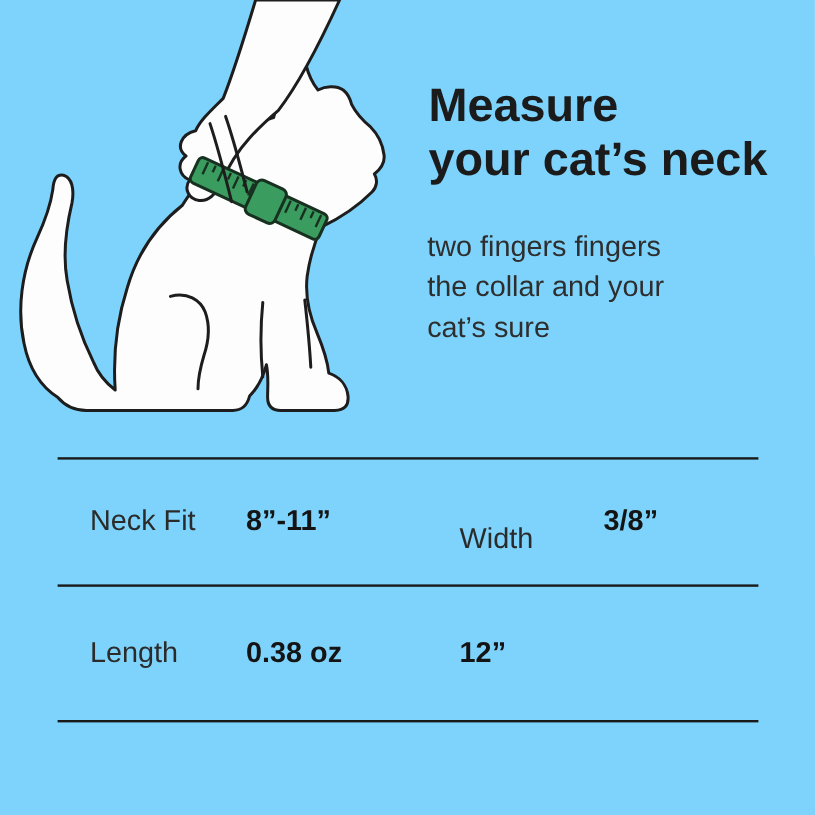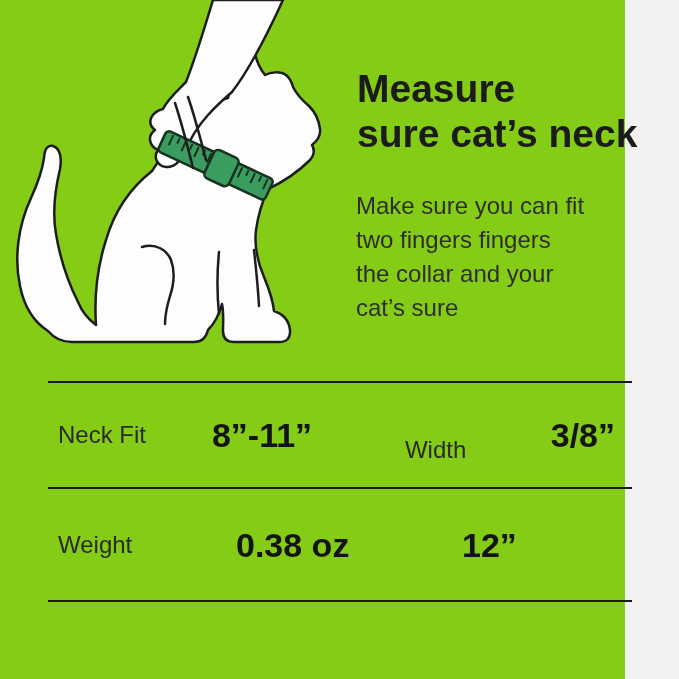--- a/index.html
+++ b/index.html
@@ -3,21 +3,21 @@
 <meta charset="utf-8">
 <style>
   html,body{margin:0;padding:0;}
   body{
     width:679px;height:679px;
     background:#f1f1f1;
     font-family:"Liberation Sans","DejaVu Sans",sans-serif;
     color:#1d1d1d;
     overflow:hidden;
   }
-  .canvas{position:relative;width:625px;height:679px;background:#84cc16;}
+  .canvas{position:relative;width:679px;height:679px;background:#7dd3fc;}
 
   
   .illustration{position:absolute;left:0;top:0;width:345px;height:352px;}
 
   
   .title{
     position:absolute;left:357px;top:66px;width:300px;
     font-size:39px;line-height:45px;font-weight:700;color:#1b1b1b;
     letter-spacing:0px;
   }
@@ -26,31 +26,31 @@
     font-size:24px;line-height:34px;font-weight:400;color:#2e2e2e;
   }
 
   
   .rule{position:absolute;left:48px;width:584px;height:2px;background:#1a1a1a;}
   .rule.r1{top:381px;}
   .rule.r2{top:487px;}
   .rule.r3{top:600px;}
 
   .spec-row{
-    position:absolute;left:31px;width:584px;
-    display:flex;align-items:center;gap:48px;
+    position:absolute;left:48px;width:584px;
+    display:flex;align-items:center;
   }
   .spec-row.row-1{top:383px;height:104px;}
   .spec-row.row-2{top:489px;height:111px;}
 
   .spec-label{
     font-size:24px;line-height:30px;color:#2b2b2b;font-weight:400;
   }
   .spec-value{
-    font-size:34px;line-height:38px;color:#141414;font-weight:700;
+    font-size:24px;line-height:38px;color:#141414;font-weight:700;
   }
   .c-label1{margin-left:27px;width:130px;}
   .c-value1{width:178px;}
   .c-label2{width:120px;margin-top:30px;}
   .c-value2{flex:1;}
 </style>
 </head>
 <body>
 
 <div class="canvas">
@@ -121,40 +121,39 @@
     </g>
 
     <g fill="none" stroke="#1d1d1d" stroke-width="2.5" stroke-linecap="round">
       <path d="M 175 103 C 182 124 188 148 193 168"></path>
       <path d="M 188 97 C 195 117 201 141 206 160"></path>
     </g>
   </svg>
 
   <div class="title">
     <div>Measure</div>
-    <div>sure cat’s neck</div>
+    <div>your cat’s neck</div>
   </div>
 
   <div class="subtitle">
-    <div>Make sure you can fit</div>
     <div>two fingers fingers</div>
     <div>the collar and your</div>
     <div>cat’s sure</div>
   </div>
 
   <div class="rule r1"></div>
   <div class="rule r2"></div>
   <div class="rule r3"></div>
 
   <div class="spec-row row-1">
     <div class="spec-label c-label1">Neck Fit</div>
     <div class="spec-value c-value1">8”-11”</div>
     <div class="spec-label c-label2">Width</div>
     <div class="spec-value c-value2">3/8”</div>
   </div>
 
   <div class="spec-row row-2">
-    <div class="spec-label c-label1">Weight</div>
+    <div class="spec-label c-label1">Length</div>
     <div class="spec-value c-value1">0.38 oz</div>
     <div class="spec-value c-value2">12”</div>
   </div>
 
 </div>
 
 </body></html>

